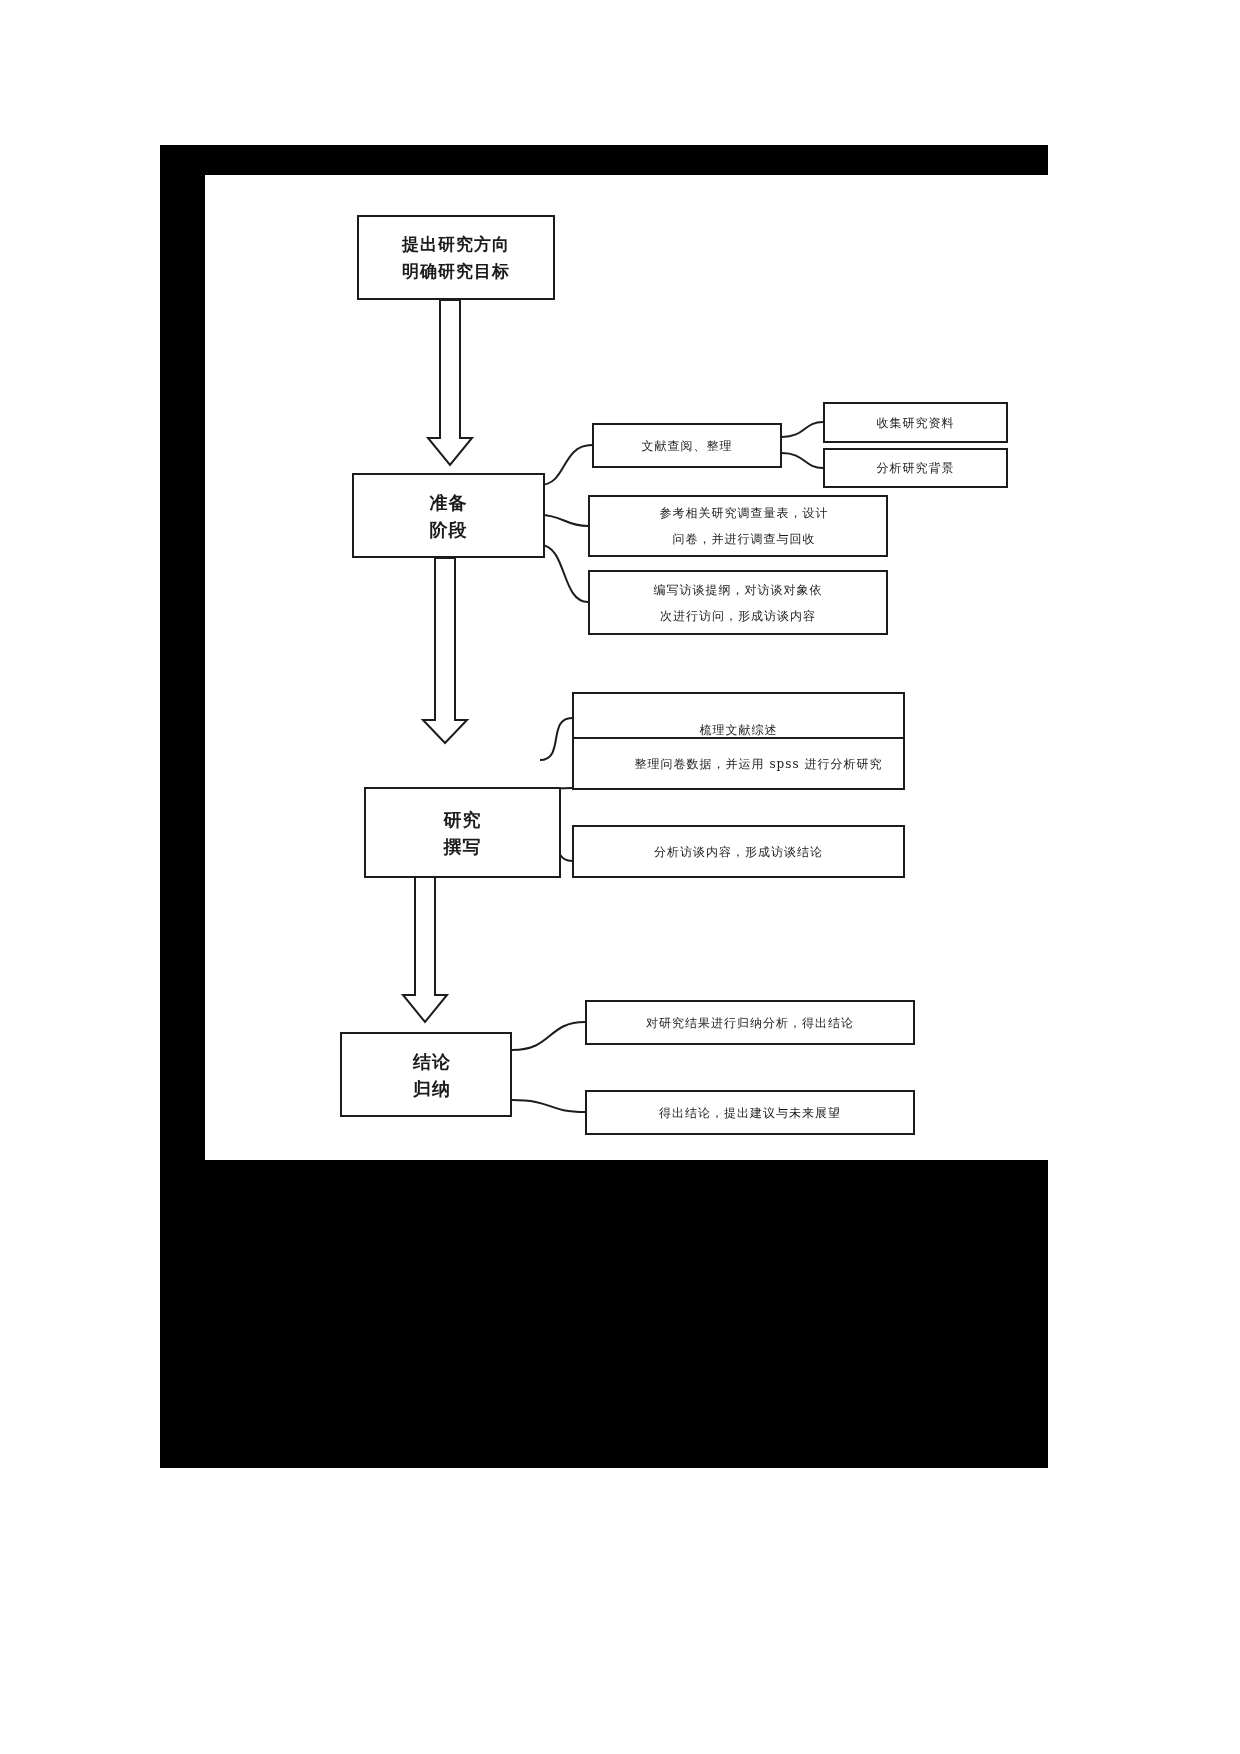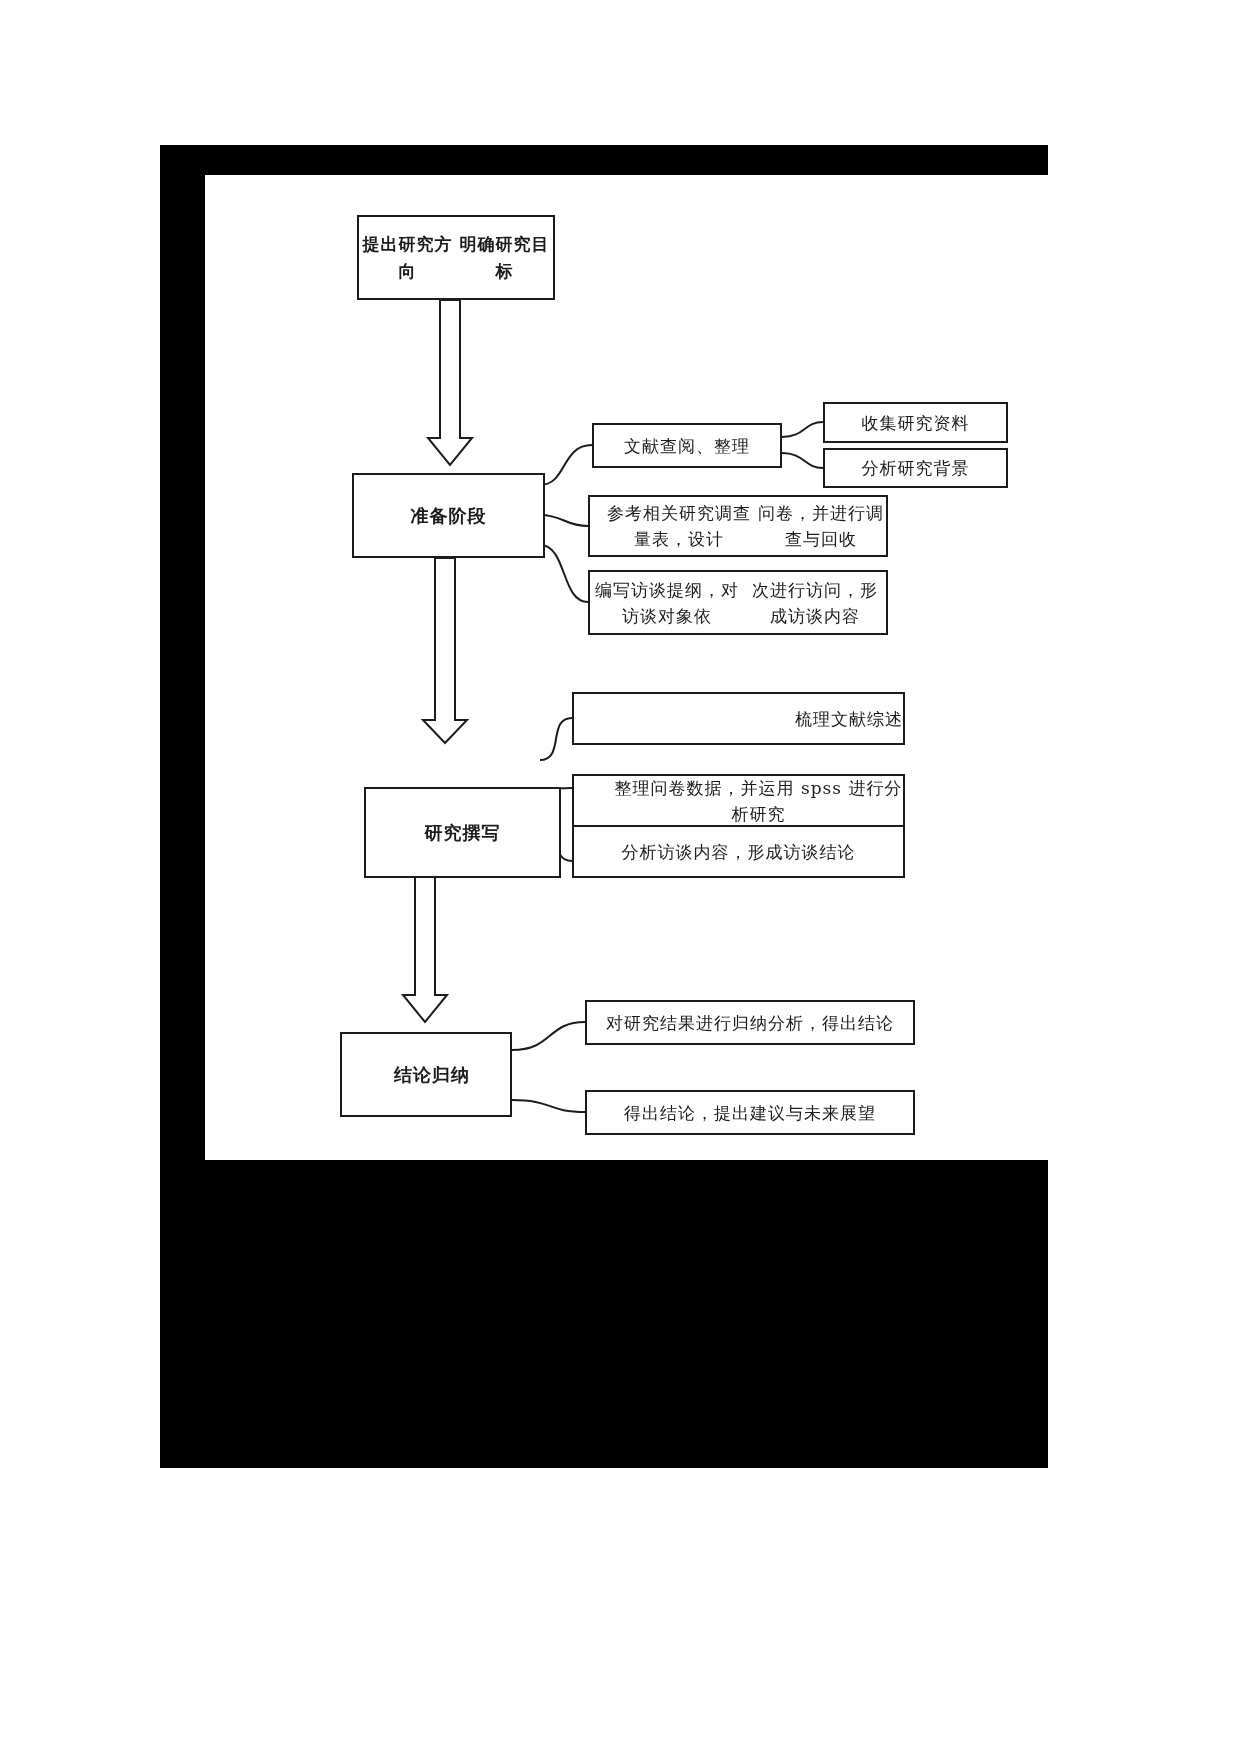--- a/index.html
+++ b/index.html
@@ -11,27 +11,27 @@
     position:absolute;left:160px;top:145px;width:888px;height:1323px;
     background:#000000;
   }
   .diagram{
     position:absolute;left:205px;top:175px;width:843px;height:985px;
     background:#ffffff;
   }
   .connectors{position:absolute;left:0;top:0;}
   .box{
     position:absolute;box-sizing:border-box;background:#ffffff;
-    border:2px solid #1c1c1c;display:flex;flex-direction:row;
+    border:2px solid #1c1c1c;display:flex;flex-direction:column;
     align-items:center;justify-content:center;text-align:center;
     color:#1c1c1c;letter-spacing:1px;
   }
   .stage{font-weight:bold;font-size:18px;line-height:27px;}
   .start{font-weight:bold;font-size:17px;line-height:27px;}
-  .task{font-size:17px;line-height:26px;}
+  .task{font-size:12px;line-height:26px;}
 </style>
 </head>
 <body>
 
 <div class="page">
 
   <div class="scan-black"></div>
 
   <div class="diagram">
 
@@ -92,21 +92,21 @@
 
     <div class="box stage" style="left:159px;top:572px;width:197px;height:91px;margin-top:40px;">
       <div>研究</div>
       <div>撰写</div>
     </div>
 
     <div class="box task" style="left:367px;top:517px;width:333px;height:53px;justify-content:flex-end;">
       <div>梳理文献综述</div>
     </div>
 
-    <div class="box task" style="left:367px;top:599px;width:333px;height:53px;padding-left:40px;">
+    <div class="box task" style="left:367px;top:562px;width:333px;height:53px;padding-left:40px;">
       <div>整理问卷数据，并运用 spss 进行分析研究</div>
     </div>
 
     <div class="box task" style="left:367px;top:650px;width:333px;height:53px;">
       <div>分析访谈内容，形成访谈结论</div>
     </div>
 
     <div class="box stage" style="left:135px;top:857px;width:172px;height:85px;padding-left:12px;">
       <div>结论</div>
       <div>归纳</div>

